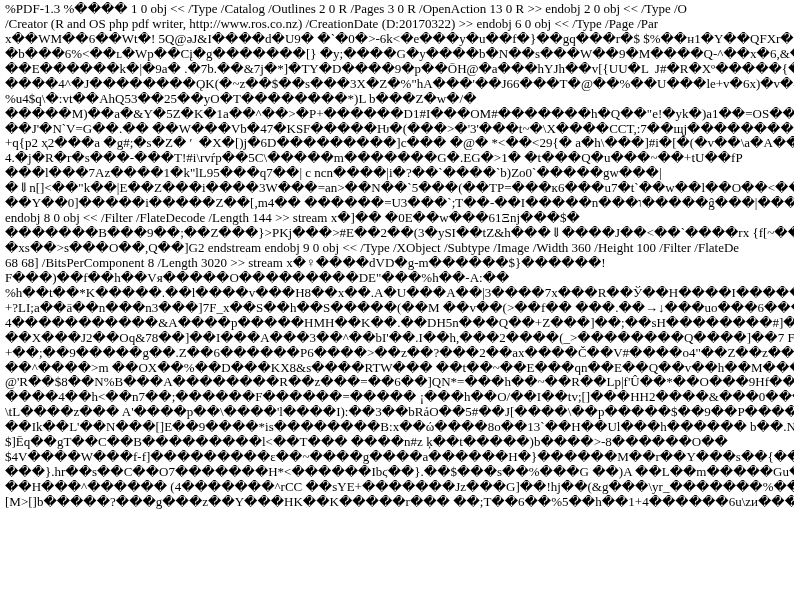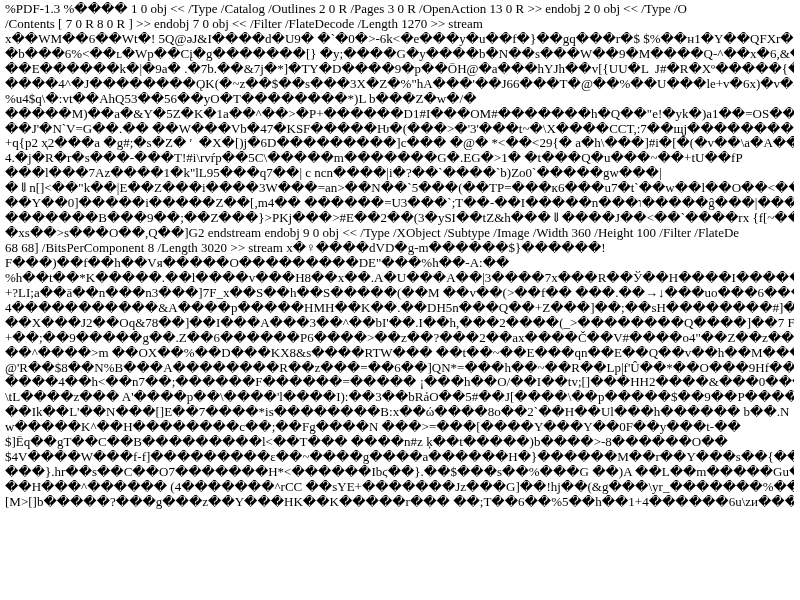--- a/index.html
+++ b/index.html
@@ -27,46 +27,46 @@
     white-space: pre;
     overflow: hidden;
     letter-spacing: 0px;
   }
 </style>
 </head>
 <body>
 
 <div class="raw-view">
   <div class="ln">%PDF-1.3 %���� 1 0 obj &lt;&lt; /Type /Catalog /Outlines 2 0 R /Pages 3 0 R /OpenAction 13 0 R &gt;&gt; endobj 2 0 obj &lt;&lt; /Type /O</div>
-  <div class="ln">/Contents [ 7 0 R 8 0 R ] &gt;&gt; endobj 7 0 obj &lt;&lt; /Filter /FlateDecode /Length 1270 &gt;&gt; stream</div>
+  <div class="ln">/Creator (R and OS php pdf writer, http://www.ros.co.nz) /CreationDate (D:20170322) &gt;&gt; endobj 6 0 obj &lt;&lt; /Type /Page /Par</div>
   <div class="ln">x��WM��6��Wt�! 5Q@əJ&amp;I����d�U9� �`�0�&gt;-6k&lt;�e���y�u��f�}��gq���r�$ $%��ʜ1�Y��QFXr�</div>
   <div class="ln">�b���6%&lt;��ʟ�Wp��Cį�g�������[} �y;����G�y����b�N��s���W��9�M����Q-^��x�6,&amp;�z��|���-A�a���j J�</div>
   <div class="ln">��E������k�|�9a� .�7b.��&amp;7j�*]�TY�D����9�p��ŌH@�a���hYJh��v[{UU�L  J#�R�Xº�����{��Ug:</div>
   <div class="ln">����4^�J��������ǪK(�~z��$��s���3X�Z�%"hA���'��J66���T�@��%��U���le+v�6x)�v�4�Vk�� ��</div>
-  <div class="ln">%u4$q\�:vt��AhQ53��56��yO�T��������*)L b���Z�w�/�</div>
+  <div class="ln">%u4$q\�:vt��AhQ53��25��yO�T��������*)L b���Z�w�/�</div>
   <div class="ln">�����M)��a�&amp;Y�5Z�K�1a��^��&gt;�P+������D1#I���OM#�������h�Q��"e!�yk�)a1��=OS��C�6���</div>
   <div class="ln">��J'�N`V=G��.�� ��W���Vb�47�KSF�����Ƕ�(���&gt;�'3'���t~�\X����CCT,:7��щj���������i�-F ��`%</div>
   <div class="ln">+q{p2 ҳ2���a �g#;�s�Z� ʹ  �X�[)j�6D���������]c��� �@� *&lt;��&lt;29{� a�h\���]#i�[�(�v��\a�A��</div>
   <div class="ln">4.�j�R�r�s���-���T!#i\rvŕp��5C\�����m�������G�.EG�&gt;1� �t���Q�u���~��+tU��fP</div>
   <div class="ln">���l���7Az����1�k"lL95���q7��| c ncn����|i�?��`����`b)Zo0`�����gw���|</div>
   <div class="ln">�⇓n[]&lt;��"k��|E��Z���i����3W���=an&gt;��N��`5���(��TP=���к6���u7�t`��w��l��O��&lt;����$ɛ��v�PF��</div>
   <div class="ln">��Y��0]�����i�����Z��[,m4�� ������=U3���`;T��-��I�����n���ו�����ĝ���|�����{��</div>
+  <div class="ln">endobj 8 0 obj &lt;&lt; /Filter /FlateDecode /Length 144 &gt;&gt; stream x�]�� �0E��w���61Ξnj���$�</div>
   <div class="ln">�������B���9��;��Z���}&gt;PKj���&gt;#E��2��(3�ySI��tZ&amp;h���⇓����J��&lt;��`����rx {f[~���y��N��.��r5��/</div>
   <div class="ln">�xs��&gt;s���O��,Q��]G2 endstream endobj 9 0 obj &lt;&lt; /Type /XObject /Subtype /Image /Width 360 /Height 100 /Filter /FlateDe</div>
   <div class="ln">68 68] /BitsPerComponent 8 /Length 3020 &gt;&gt; stream x�♀����dVD�g-m������$}������!</div>
   <div class="ln">F���)��f��h��Vя�����O���������DE"���%h��-A:��</div>
   <div class="ln">%h��t��*K�����.��l����v���H8��x��.A�U���A��|3����7x���R��Ў��H����I�����RE��v;U*z��7Fr�� ��</div>
   <div class="ln">+?LI;a��ā��n���n3���]7F_x��S��h��S�����(��M ��v��(&gt;��f�� ���.��→↓���uo���6�����oD��2 ����g��!</div>
   <div class="ln">4�����������&amp;A����p�����HMH��K��.��DH5n���Q��+Z���]��;��sH��������#]��� ��y��C��h��</div>
   <div class="ln">��X���J2��Oq&amp;78��]��I���A���3��^��bI'��.I��h,���2����(_&gt;��������Q����]��7 F���H��r���n�d���j���1�</div>
   <div class="ln">+��;��9�����g��.Z��6������P6����&gt;��z��?���2��ax����Č��V#����o4"��Z��z��*h&lt;��RD��'5-A���Б^���� ��"��t.�����&gt;</div>
   <div class="ln">��^����&gt;m ��OX��%��D���KX8&amp;s����RTW��� ��t��~��E���qn��E��Q��v��h��M���+���w�����Sq���j���zh���</div>
   <div class="ln">@'R��$8��N%B���A��������R��z���=��6��]QN*=���h��~��R��Lp|f'Û��*��O���9Hf��p��Zy���&gt;CS������9 ��9;��</div>
   <div class="ln">����4��h&lt;��n7��;������F������=����� ¡���h��O/��I��tv;[]���HH2����&amp;���0���C��&amp;I��yy����&gt;=&lt;;��{H7~�����</div>
   <div class="ln">\tL����z��� A'����p��\����'l����I):��3��bRảO��5#��J[����\��p�����$��9��P�������v��&amp;ZK��P]���Ч����&lt;��en%G���r��%]����</div>
-  <div class="ln">��Ik��L'��N���[]E��7����*is��������B:x��ώ����8o��2`��H��Ul���h������ b��.N</div>
-  <div class="ln">w�����K^��H��������c��;��Fg����N ���&gt;=���[����Y���Y��0F��y���t-��</div>
+  <div class="ln">��Ik��L'��N���[]E��9����*is��������B:x��ώ����8o��13`��H��Ul���h������ b��.N</div>
   <div class="ln">$]Ēq��gT��C��B���������l&lt;��T��� ����n#z ķ��t�����)b����&gt;-8������O��</div>
   <div class="ln">$4V����W���f-f]���������ε��~����g����a������H�}������M��r��Y���s��{��?%��t'A ��&gt;Dd����� z���W80&amp;</div>
   <div class="ln">���}.hr��s��C��O7�������H*&lt;������Ibϛ��}.��$���s��%���G ��)A ��L��m�����Gu���}h,��'��-��5���}-��X��.wL��J���</div>
   <div class="ln">��H���^������ (4�������^rCC ��sYE+�������Jz���G]��!hj��(&amp;g���\yr_�������%��Ē��������%v%��N(���c��\N</div>
   <div class="ln">[M&gt;[]b�����?���g���z��Y���HK��K�����r��� ��;T��6��%5��h��1+4������6u\zи���I-Wp.j��V��r'}wpZ���9��M��N���</div>
 </div>
 
 </body></html>

